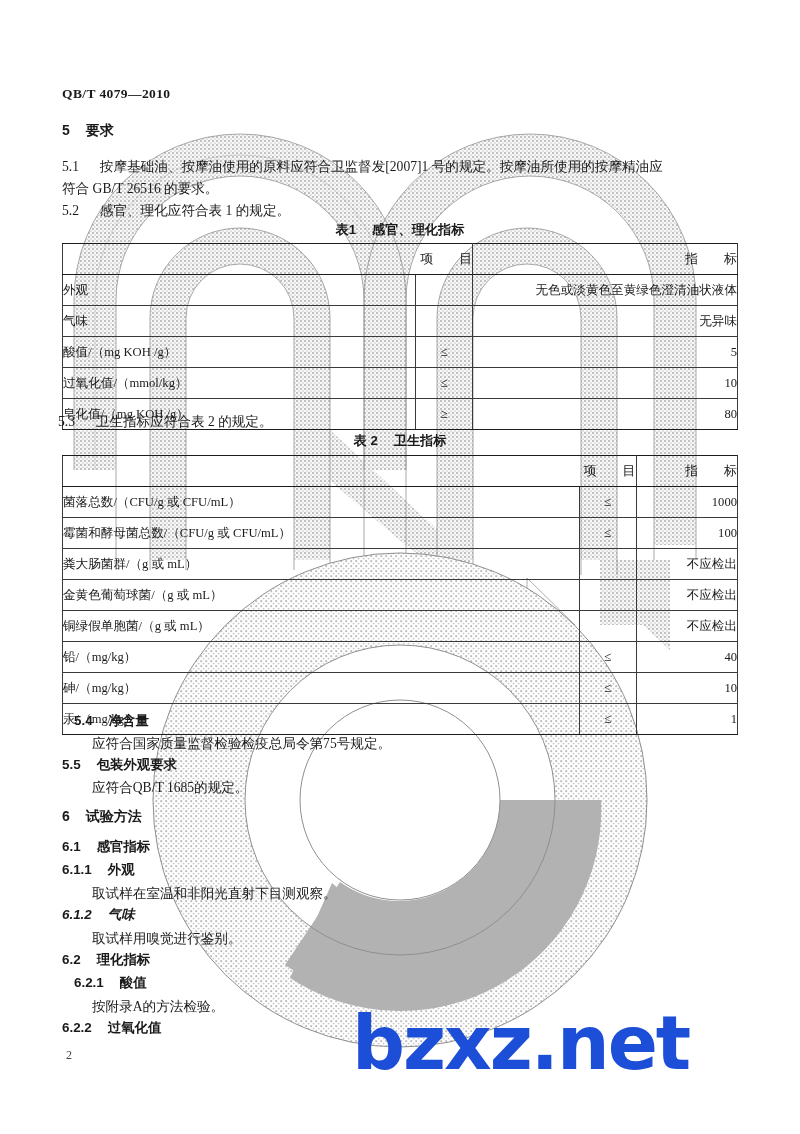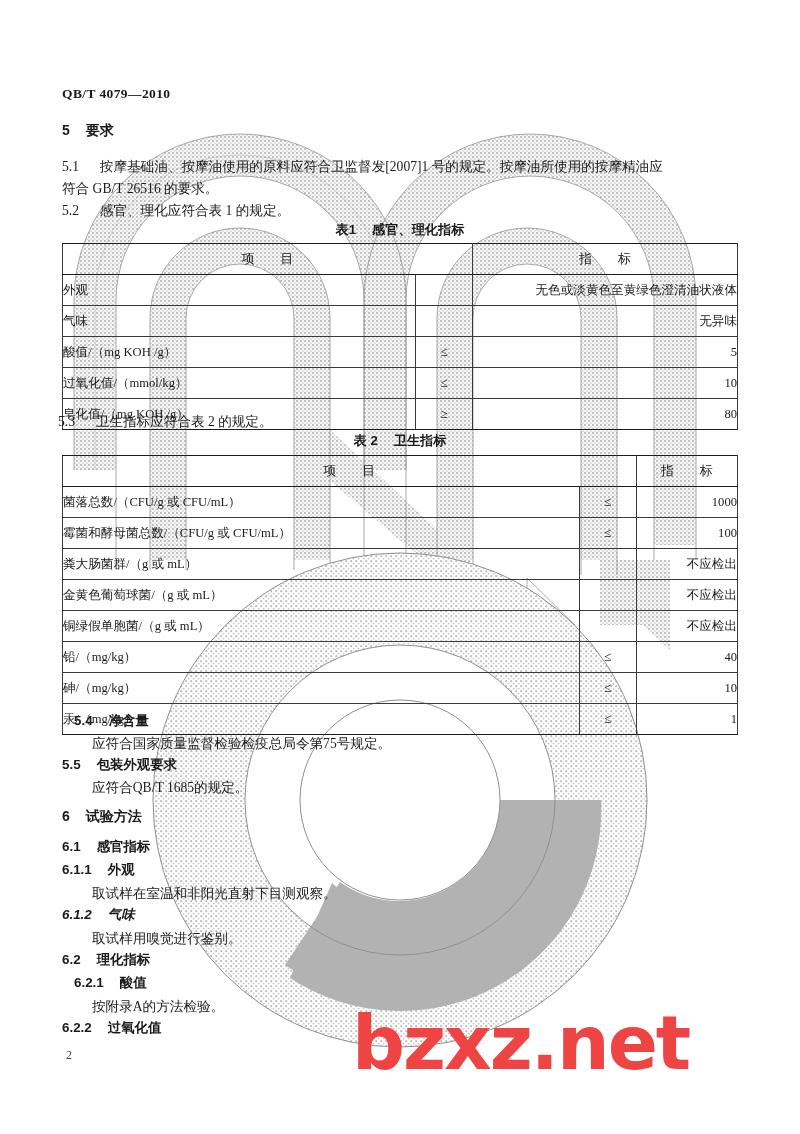--- a/index.html
+++ b/index.html
@@ -22,21 +22,21 @@
     pointer-events:none;
     z-index:0;
   }
   .watermark{
     position:absolute;
     left:352px;top:1000px;
     font-family:"DejaVu Sans","Liberation Sans",sans-serif;
     font-weight:bold;
     font-size:74px;
     letter-spacing:-2px;
-    color:#ef4444;
+    color:#1d4ed8;
     z-index:1;
     user-select:none;
   }
   
   .content{
     position:absolute;left:0;top:0;width:800px;height:1134px;
     z-index:3;
   }
   .std-no{
     position:absolute;left:62px;top:86px;
@@ -67,21 +67,21 @@
   table.t td,table.t th{
     border:1px solid #3a3a3a;
     padding:0;
     background:transparent;
     font-weight:normal;
   }
   table.t .hdr td{
     border-top:1.6px solid #1c1c1c;
     border-bottom:1.6px solid #1c1c1c;
     height:30px;
-    text-align:center;
+    text-align:right;
     font-size:13px;
   }
   table.t tr.last td{border-bottom:1.6px solid #1c1c1c;}
   .cell-item{
     padding-left:12px;
     height:30px;
     font-size:12.6px;
     text-align:left;
     white-space:nowrap;
   }

